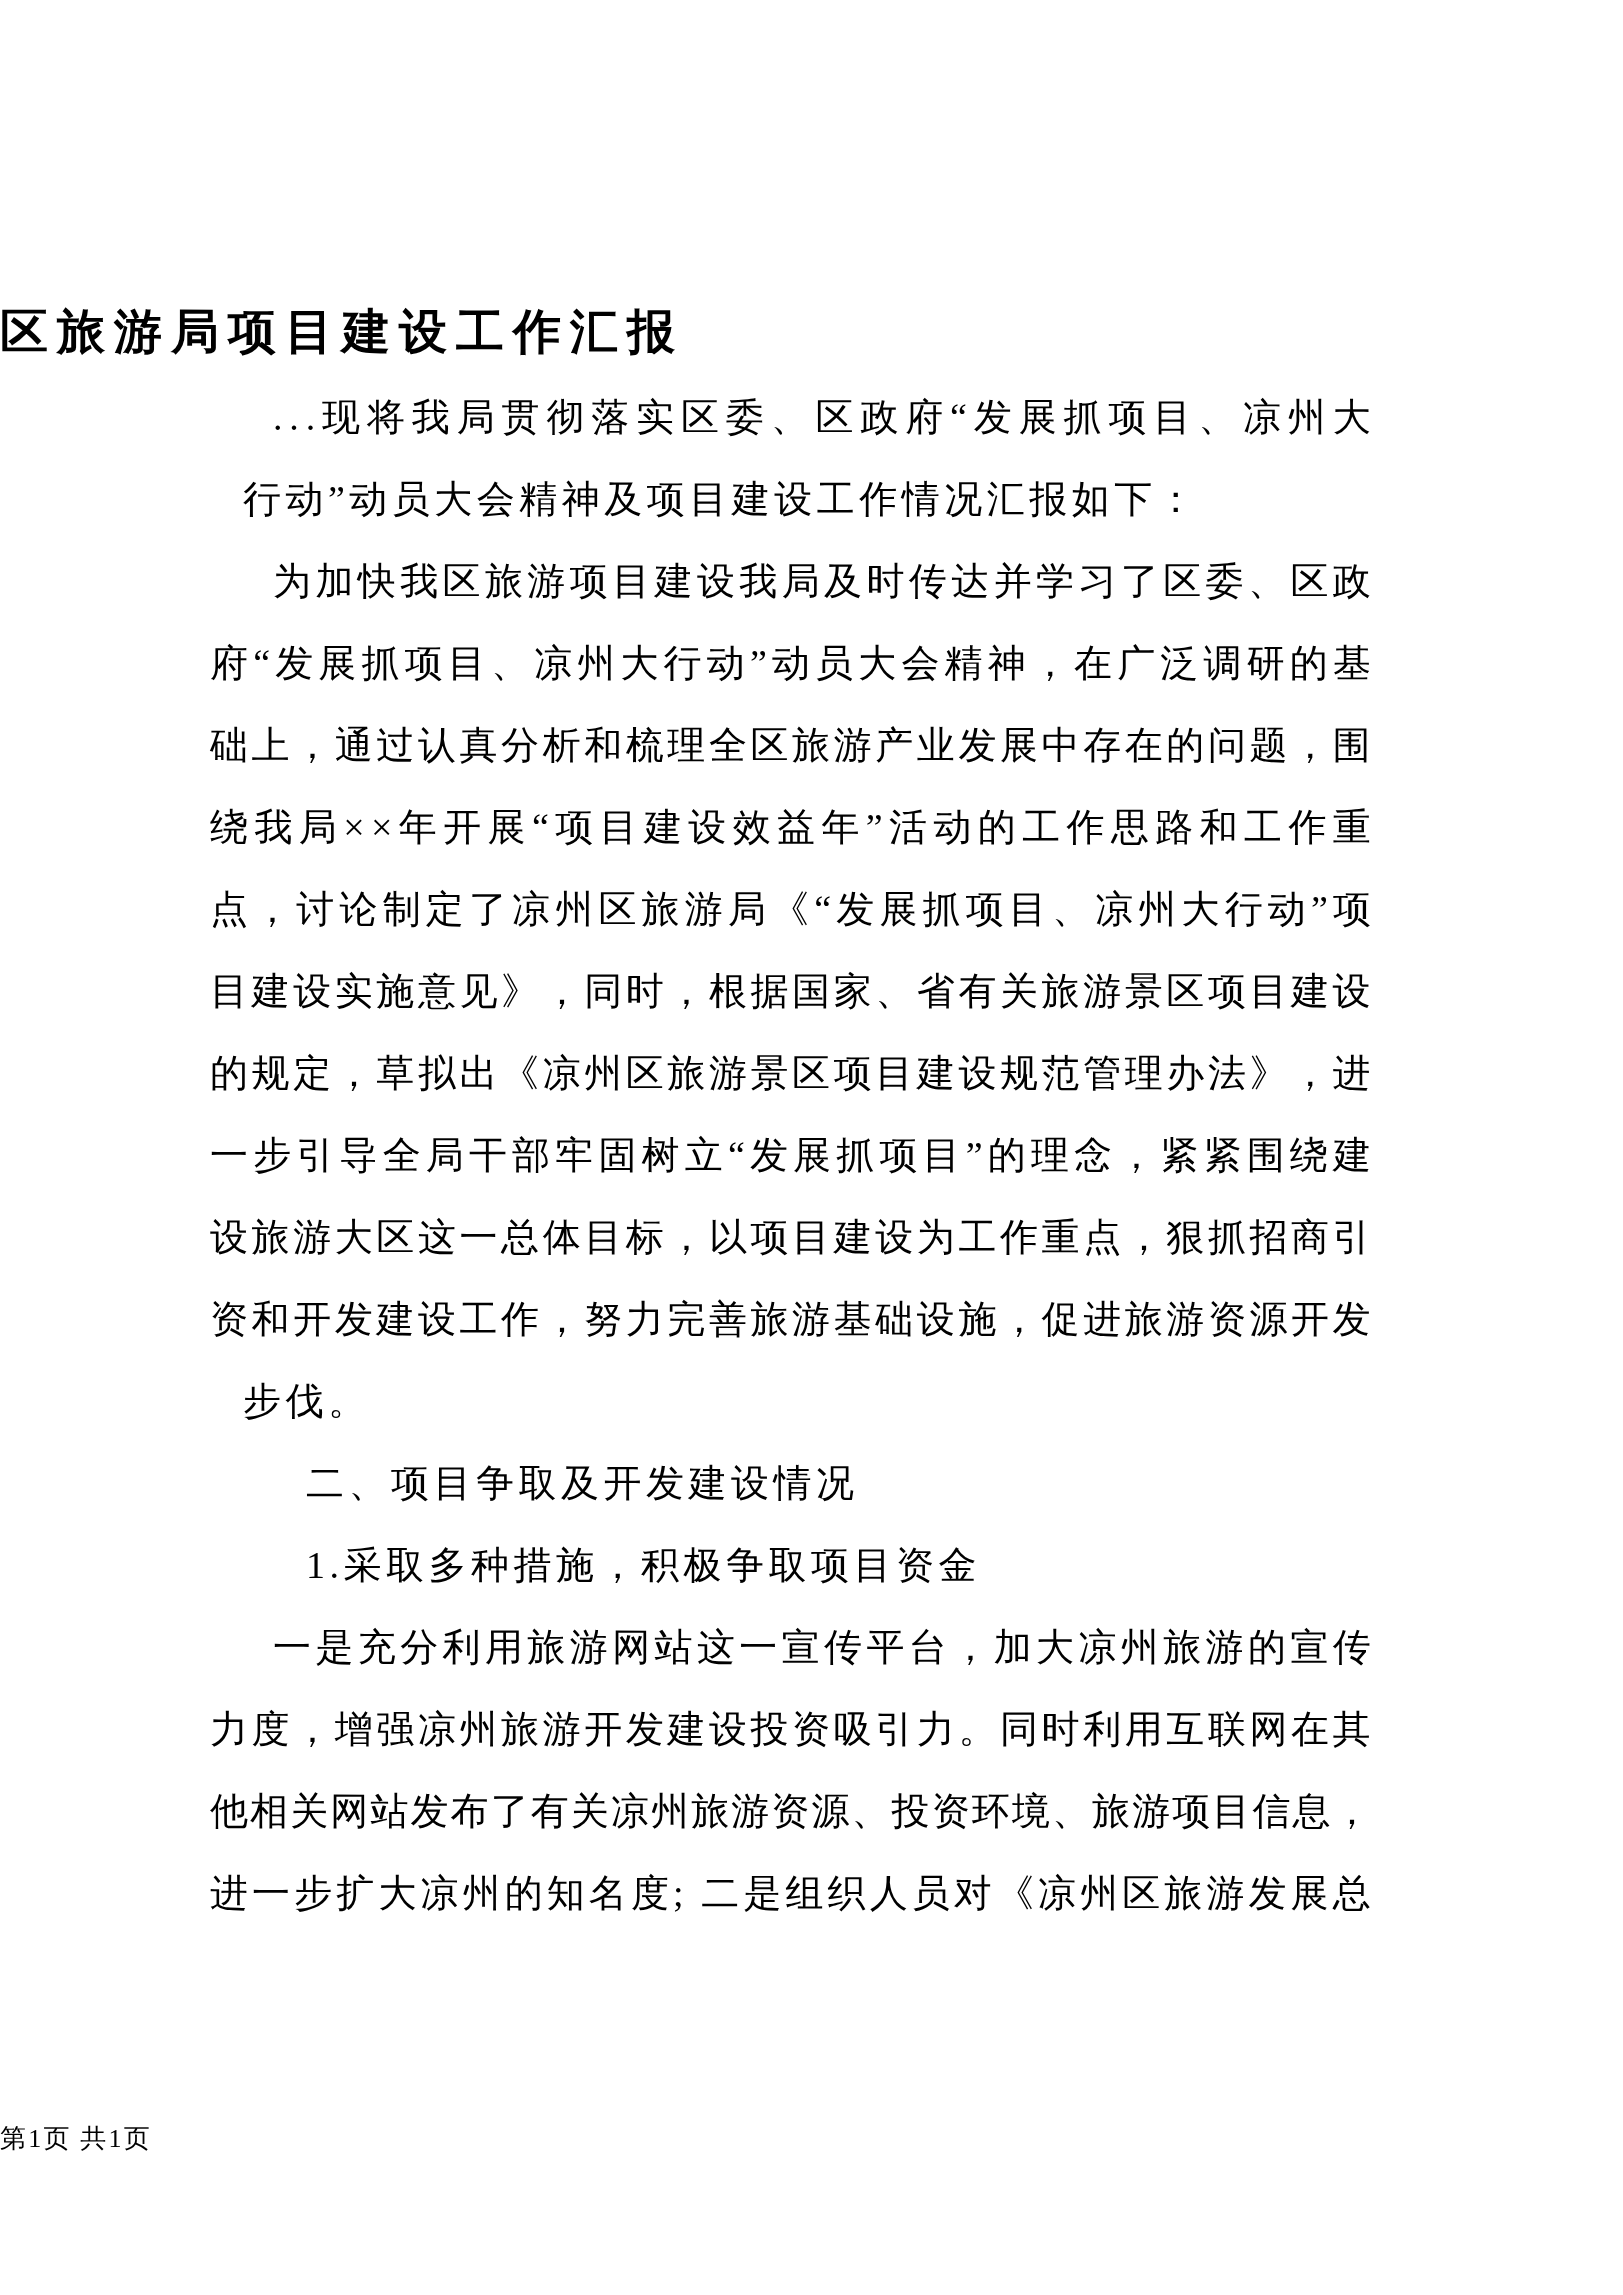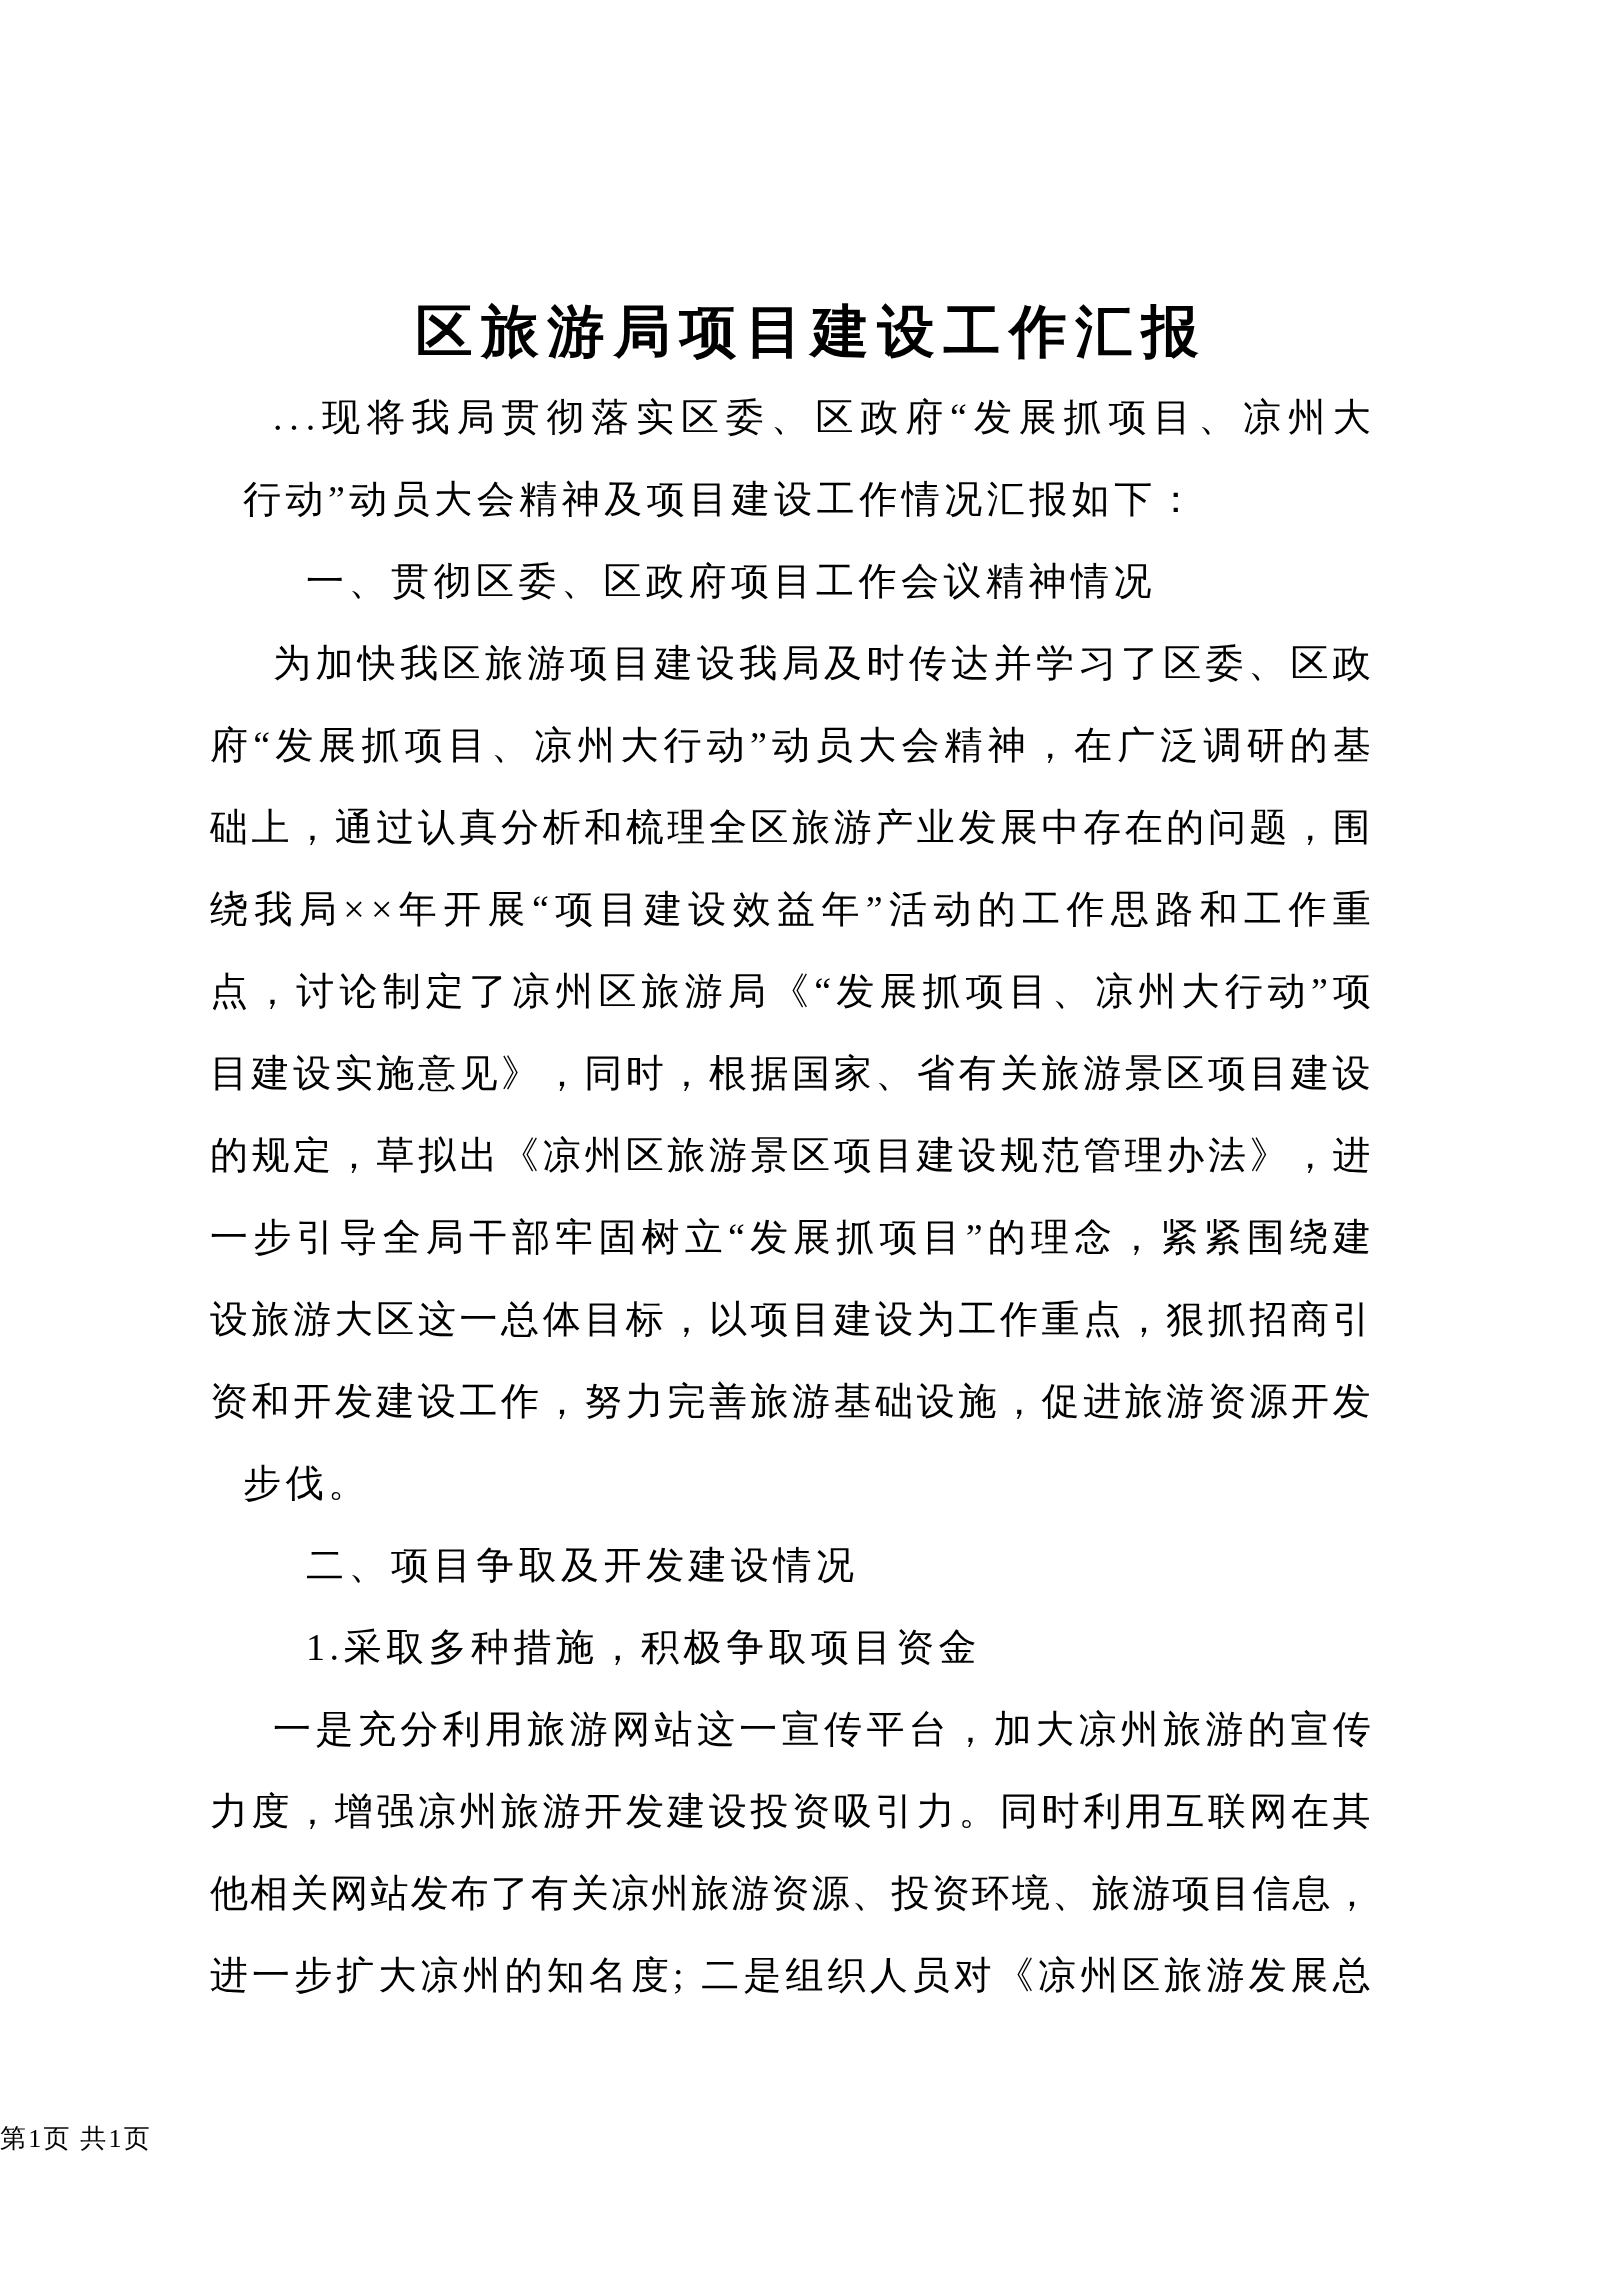--- a/index.html
+++ b/index.html
@@ -15,22 +15,21 @@
     overflow: hidden;
     font-family: "Liberation Serif", serif;
     color: #000000;
   }
   .title {
     position: absolute;
     top: 278px;
     left: 0;
     width: 100%;
     margin: 0;
-    text-align: center;
-    font-size: 57px;
+    font-size: 48px;
     line-height: 107px;
     font-weight: bold;
     letter-spacing: 9px;
     white-space: nowrap;
   }
   .body-block {
     position: absolute;
     top: 376px;
     left: 210px;
     width: 1161px;
@@ -97,21 +96,20 @@
         <span class="ch">展</span>
         <span class="ch">抓</span>
         <span class="ch">项</span>
         <span class="ch">目</span>
         <span class="ch">、</span>
         <span class="ch">凉</span>
         <span class="ch">州</span>
         <span class="ch">大</span>
       </div>
       <div class="line plain">行动”动员大会精神及项目建设工作情况汇报如下：</div>
-      <div class="line plain indent">一、贯彻区委、区政府项目工作会议精神情况</div>
       <div class="line justify indent">
         <span class="ch">为</span>
         <span class="ch">加</span>
         <span class="ch">快</span>
         <span class="ch">我</span>
         <span class="ch">区</span>
         <span class="ch">旅</span>
         <span class="ch">游</span>
         <span class="ch">项</span>
         <span class="ch">目</span>

